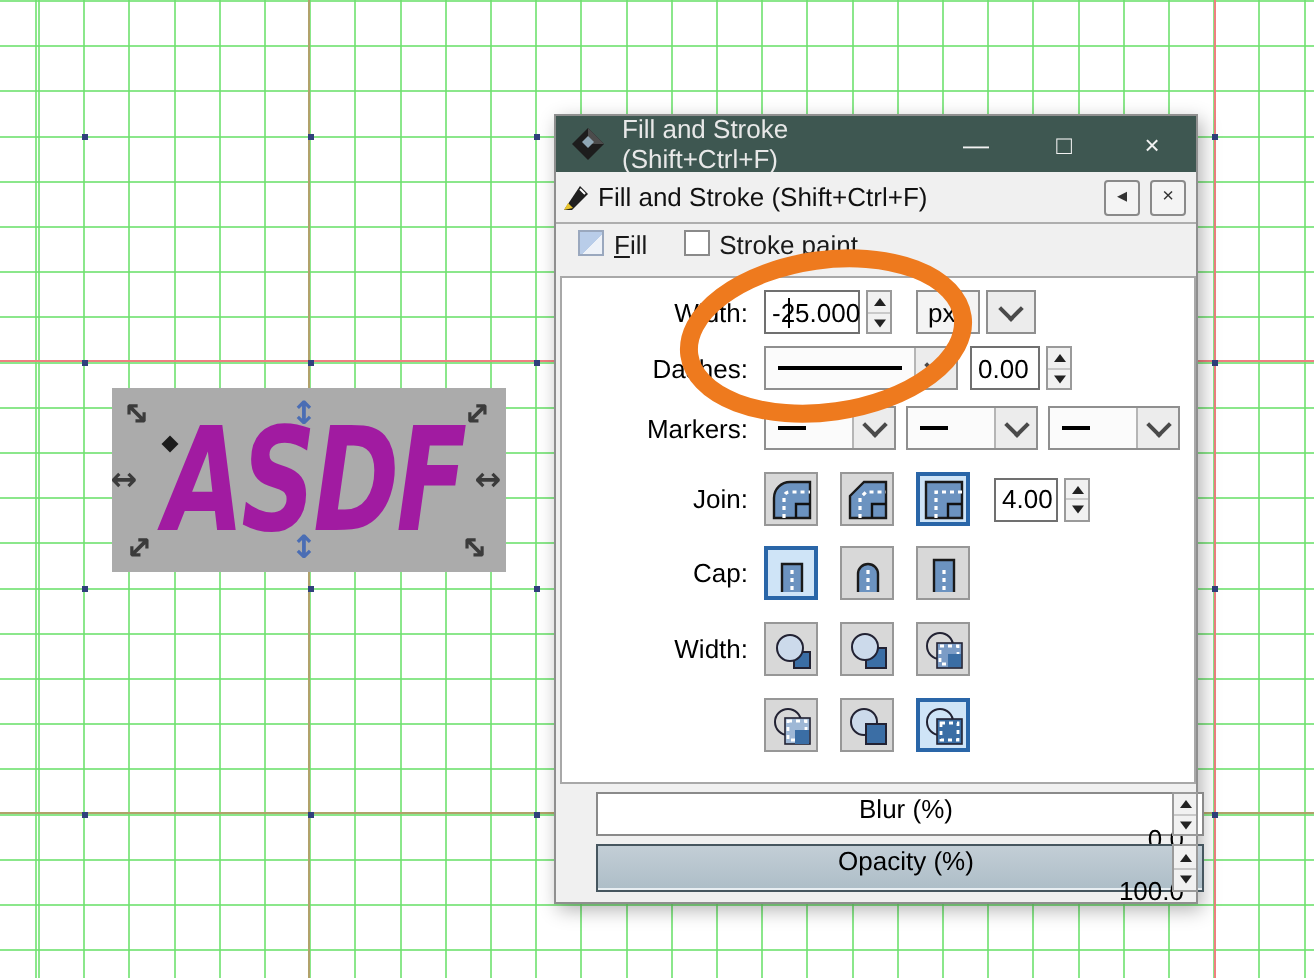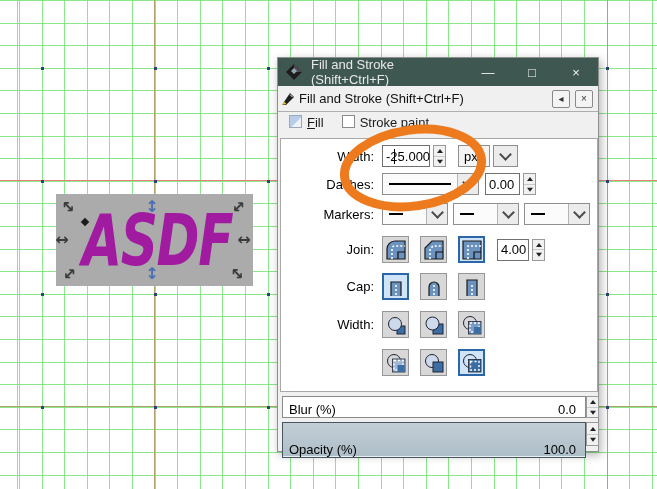--- a/index.html
+++ b/index.html
@@ -71,23 +71,23 @@
   .chev{width:7px;height:7px;border-right:2px solid #4a4a4a;border-bottom:2px solid #4a4a4a;transform:rotate(45deg);margin-top:-4px;}
   .unitbox{width:32px;height:22px;border:1px solid #8f8f8f;background:#f4f4f4;display:flex;align-items:center;padding-left:5px;box-sizing:border-box;margin-left:12px;}
   .chevbtn{width:25px;height:22px;box-sizing:border-box;border:1px solid #8f8f8f;background:#ececec;display:flex;align-items:center;justify-content:center;margin-left:3px;}
   .combo{height:22px;box-sizing:border-box;border:1px solid #8f8f8f;background:#fbfbfb;display:flex;align-items:stretch;}
   .cpattern{flex:1;display:flex;align-items:center;padding:0 6px;}
   .cchev{width:20px;border-left:1px solid #b5b5b5;background:#ececec;display:flex;align-items:center;justify-content:center;}
   .dash{height:2px;background:#000;}
   .iconbtn{width:27px;height:27px;box-sizing:border-box;background:#d8d8d8;border:1px solid #979797;display:flex;align-items:center;justify-content:center;margin-right:11px;flex:none;}
   .iconbtn.sel{background:#cfe4f7;border:2px solid #2a66a8;}
 
-  .bar{position:absolute;left:4px;width:304px;display:flex;align-items:flex-end;box-sizing:border-box;z-index:6;}
+  .bar{position:absolute;left:20px;width:304px;display:flex;align-items:center;box-sizing:border-box;z-index:6;flex-direction:column;}
   #blurbar{top:338px;height:22px;background:#fff;border:1px solid #8a8a8a;}
-  #opbar{top:364px;height:36px;background:linear-gradient(#c3ced6,#adbdc7);border:1px solid #46565f;box-shadow:inset 0 -1px 0 #e8eef2;}
+  #opbar{top:364px;height:24px;background:linear-gradient(#c3ced6,#adbdc7);border:1px solid #46565f;box-shadow:inset 0 -1px 0 #e8eef2;}
   .bar .bl{margin-left:6px;}
   .bar .bv{margin-left:auto;margin-right:9px;}
   .barspin{position:absolute;left:308px;z-index:6;margin-left:0;}
   #blurspin{top:338px;}
   #opspin{top:364px;height:24px;}
 
   
   #annot{position:absolute;left:328px;top:112px;z-index:9;pointer-events:none;}
 </style>
 </head>

